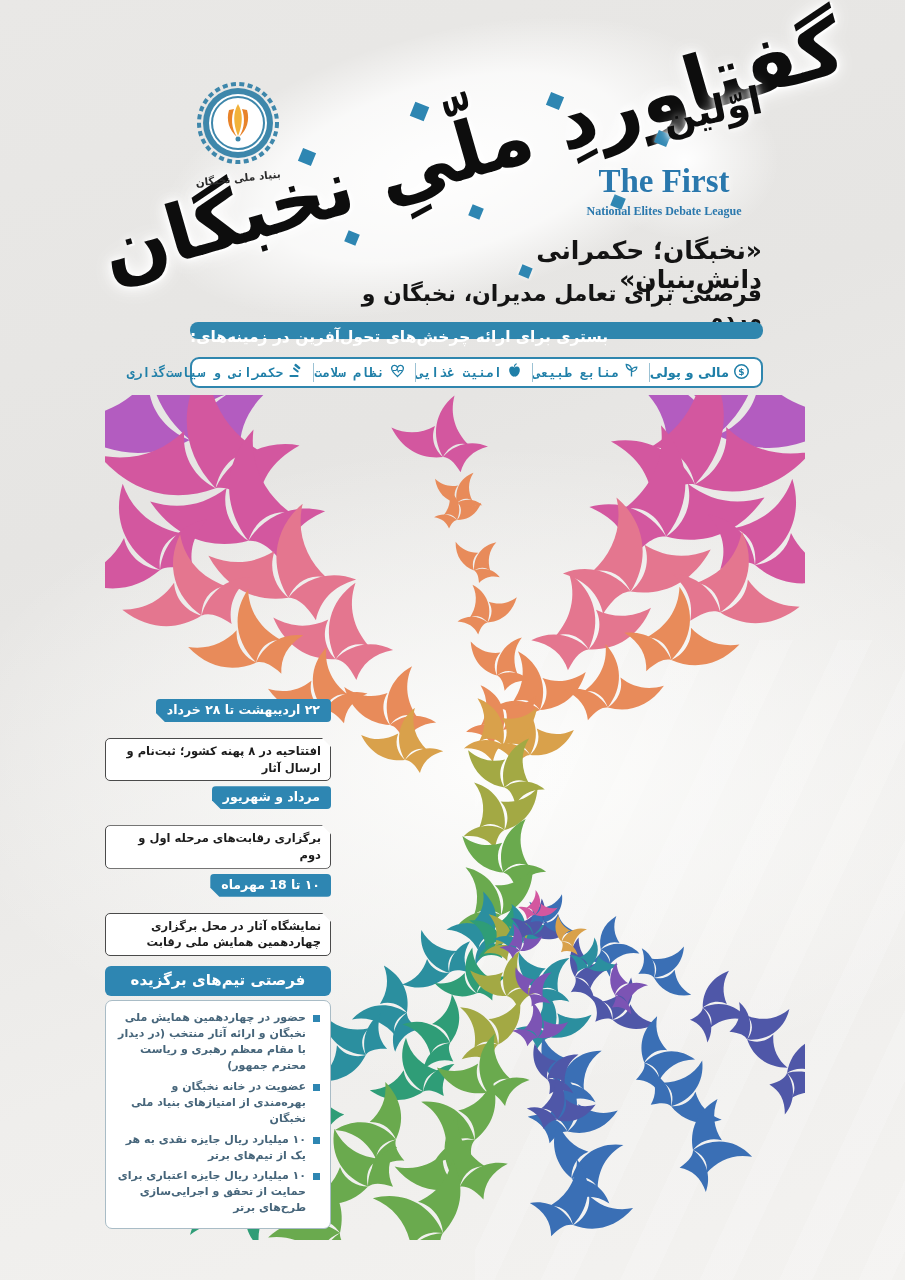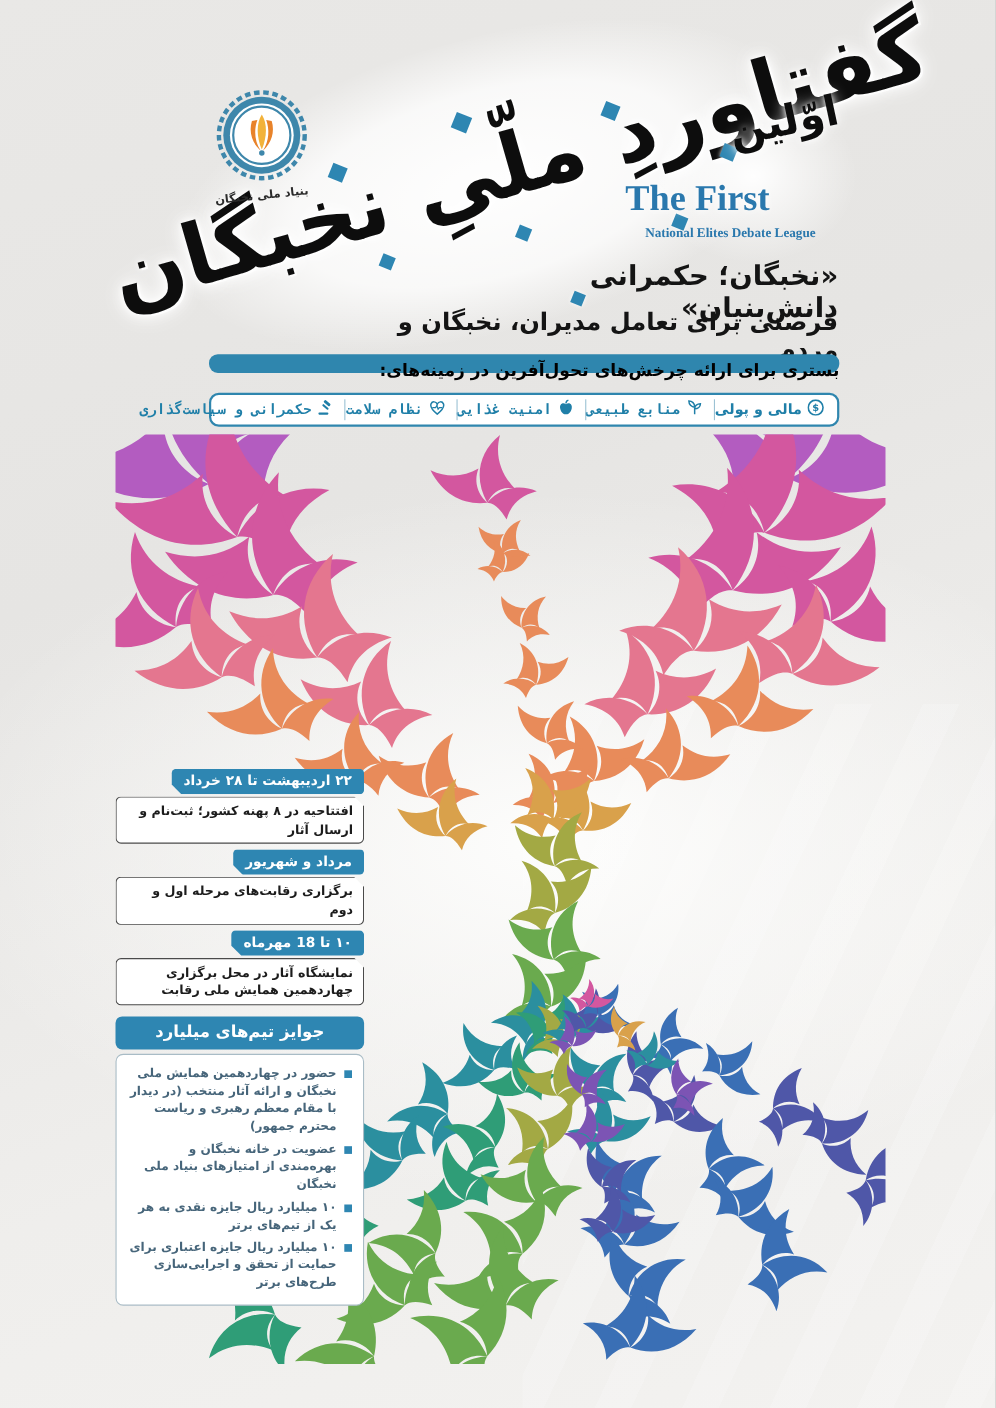--- a/index.html
+++ b/index.html
@@ -19,48 +19,48 @@
   
   .title-halo{position:absolute;left:155px;top:35px;width:580px;height:265px;transform:rotate(-15deg);
     background:radial-gradient(ellipse at center,rgba(255,255,255,.97) 0%,rgba(255,255,255,.75) 45%,rgba(255,255,255,0) 72%);}
   .halo2{position:absolute;left:590px;top:80px;width:190px;height:160px;
     background:radial-gradient(ellipse at center,rgba(255,255,255,.95) 0%,rgba(255,255,255,0) 70%);}
   .calligraphy{position:absolute;left:90px;top:118px;width:690px;text-align:center;white-space:nowrap;
     font-size:78px;font-weight:bold;color:#0d0d0d;transform:rotate(-16deg);line-height:1.1;
     text-shadow:0 0 6px #fff,0 0 14px #fff,0 0 22px #fff,2px 2px 0 rgba(255,255,255,.8);}
   .first-fa{position:absolute;left:662px;top:88px;font-size:38px;font-weight:bold;color:#0d0d0d;
     transform:rotate(-12deg);text-shadow:0 0 6px #fff,0 0 14px #fff;}
-  .first-en{position:absolute;left:548px;top:163px;width:172px;text-align:center;
+  .first-en{position:absolute;left:578px;top:163px;width:172px;text-align:center;
     font-family:"Liberation Serif","DejaVu Serif",serif;font-size:33px;font-weight:bold;color:#2a78ad;
     text-shadow:0 0 8px #fff;}
   .league-en{position:absolute;left:566px;top:204px;width:196px;text-align:center;
     font-family:"Liberation Serif","DejaVu Serif",serif;font-size:12px;font-weight:bold;color:#2a78ad;}
   .cdot{position:absolute;background:#2e86b2;transform:rotate(22deg);box-shadow:0 0 4px rgba(255,255,255,.9);}
   
   .subtitle{position:absolute;left:400px;top:236px;width:362px;text-align:right;direction:rtl;
     font-size:25px;font-weight:800;color:#141414;}
   .tagline{position:absolute;left:340px;top:281px;width:422px;text-align:right;direction:rtl;
     font-size:22px;font-weight:800;color:#141414;}
   
   .fields-label{position:absolute;left:190px;top:322px;width:573px;height:17px;border-radius:8px;
-    background:#2f86ae;color:#000000;font-size:15.5px;font-weight:bold;text-align:right;line-height:30px;direction:rtl;}
+    background:#2f86ae;color:#ffffff;font-size:15.5px;font-weight:bold;text-align:left;line-height:30px;direction:rtl;}
   .fields-items{position:absolute;left:190px;top:357px;width:573px;height:31px;background:#fff;
     border:2px solid #2f86ae;border-radius:9px;box-sizing:border-box;direction:rtl;
     display:flex;align-items:center;justify-content:space-between;padding:0 12px;}
   .field{display:flex;align-items:center;gap:5px;color:#1f7fa8;font-weight:bold;font-size:13px;white-space:nowrap;}
   .field + .field{border-right:1.5px solid #9cc2d4;padding-right:10px;font-family:Liberation Mono, monospace;}
   .field svg{flex:none;}
   
   #phoenix{position:absolute;left:105px;top:395px;pointer-events:none;}
   
   .left-col{position:absolute;left:105px;top:699px;width:226px;direction:rtl;text-align:right;}
   .t-item{margin-bottom:5px;}
   .t-chip{display:inline-block;background:#2e86b2;color:#fff;font-weight:bold;font-size:12.5px;
     padding:3px 11px 5px;border-radius:4px;clip-path:polygon(0 0,100% 0,100% 100%,9px 100%,0 calc(100% - 9px));}
-  .t-body{margin-top:2px;background:#fff;border:1.2px solid #4a4a4a;border-radius:5px;
+  .t-body{margin-top:16px;background:#fff;border:1.2px solid #4a4a4a;border-radius:5px;
     clip-path:polygon(0 0,calc(100% - 9px) 0,100% 9px,100% 100%,0 100%);
     font-size:11.5px;font-weight:600;color:#1c1c1c;padding:4px 9px;line-height:1.45;}
   .prizes{margin-top:10px;}
   .p-head{background:#2e86b2;color:#fff;font-weight:bold;font-size:15px;letter-spacing:2px;
     text-align:center;border-radius:6px;padding:5px 8px 7px;}
   .p-box{margin-top:4px;background:#fff;border:1.5px solid #a9bcc6;border-radius:7px;padding:9px 10px 7px;}
   .p-item{display:flex;gap:7px;margin-bottom:5px;font-size:11px;font-weight:600;color:#46657a;line-height:1.45;justify-content:space-between;}
   .p-sq{flex:none;width:7px;height:7px;background:#2e86b2;margin-top:5px;}
 </style>
 </head>
@@ -255,21 +255,21 @@
     <div class="t-item">
       <span class="t-chip">مرداد و شهریور</span>
       <div class="t-body">برگزاری رقابت‌های مرحله اول و دوم</div>
     </div>
     <div class="t-item">
       <span class="t-chip">۱۰ تا 18 مهرماه</span>
       <div class="t-body">نمایشگاه آثار در محل برگزاری چهاردهمین همایش ملی رقابت</div>
     </div>
 
     <div class="prizes">
-      <div class="p-head">جوایز تیم‌های میلیارد</div>
+      <div class="p-head">فرصتی تیم‌های برگزیده</div>
       <div class="p-box">
         <div class="p-item">
           <span class="p-sq"></span>
           <span>حضور در چهاردهمین همایش ملی نخبگان و ارائه آثار منتخب (در دیدار با مقام معظم رهبری و ریاست محترم جمهور)</span>
         </div>
         <div class="p-item">
           <span class="p-sq"></span>
           <span>عضویت در خانه نخبگان و بهره‌مندی از امتیازهای بنیاد ملی نخبگان</span>
         </div>
         <div class="p-item">

